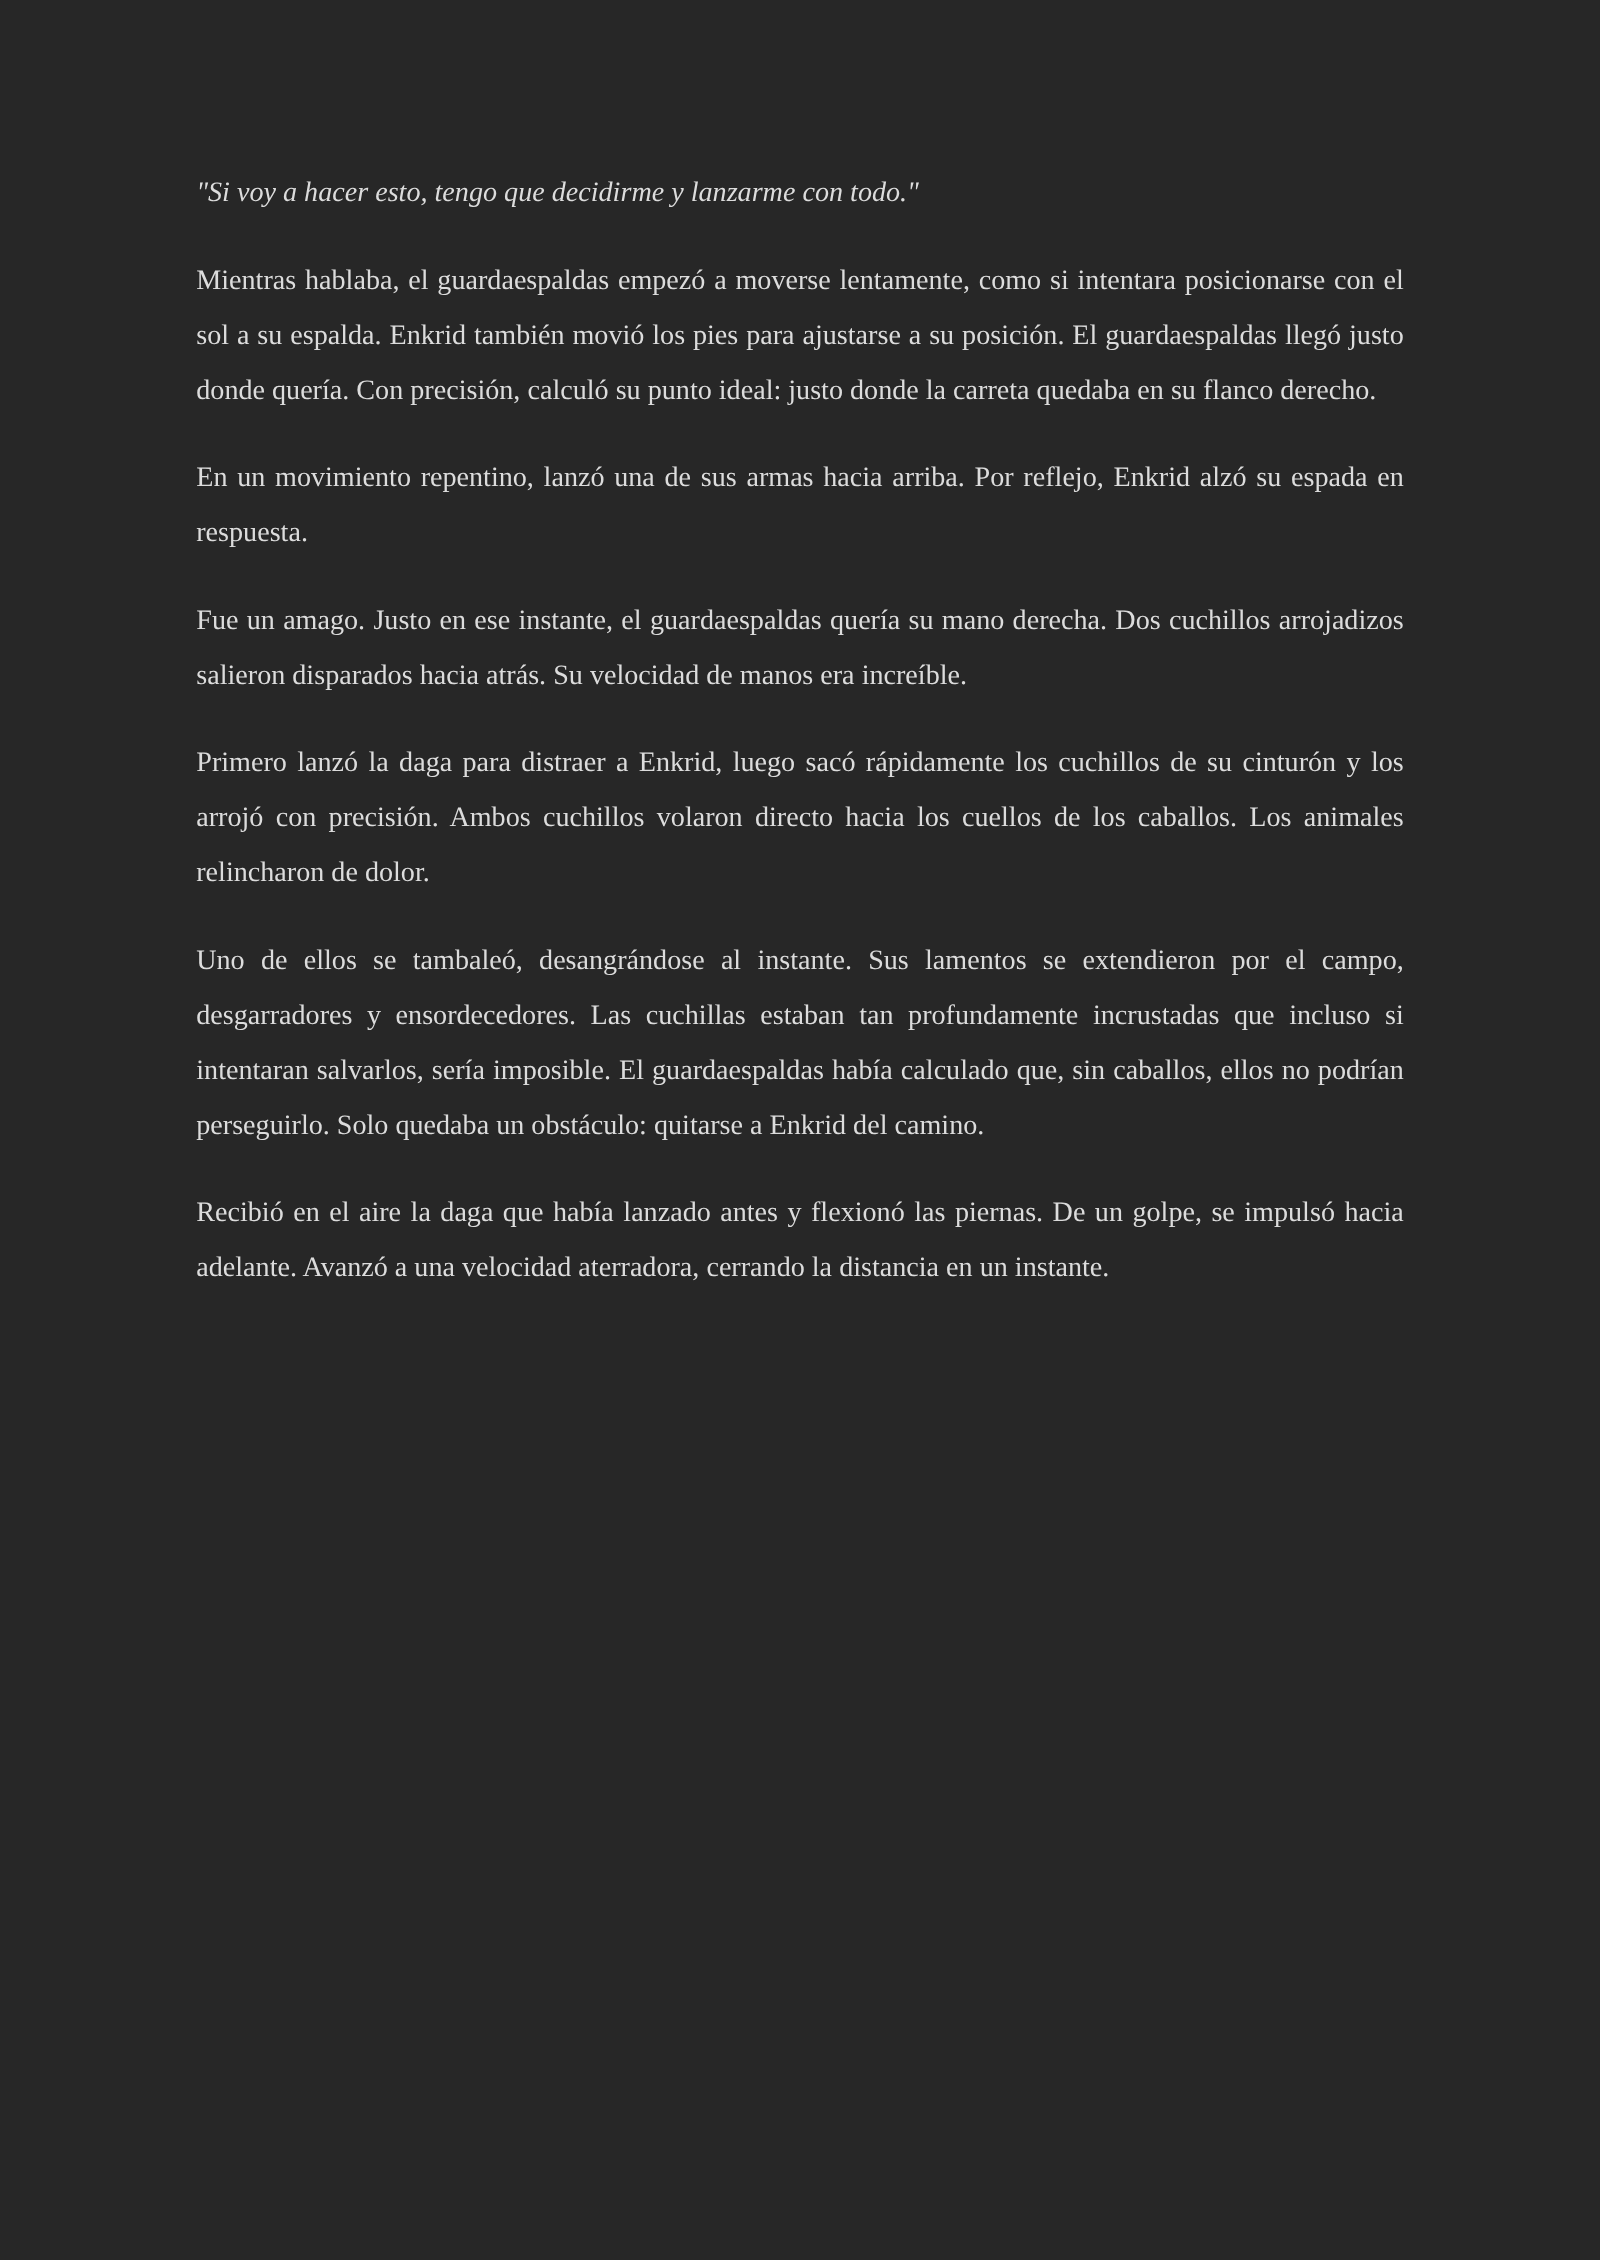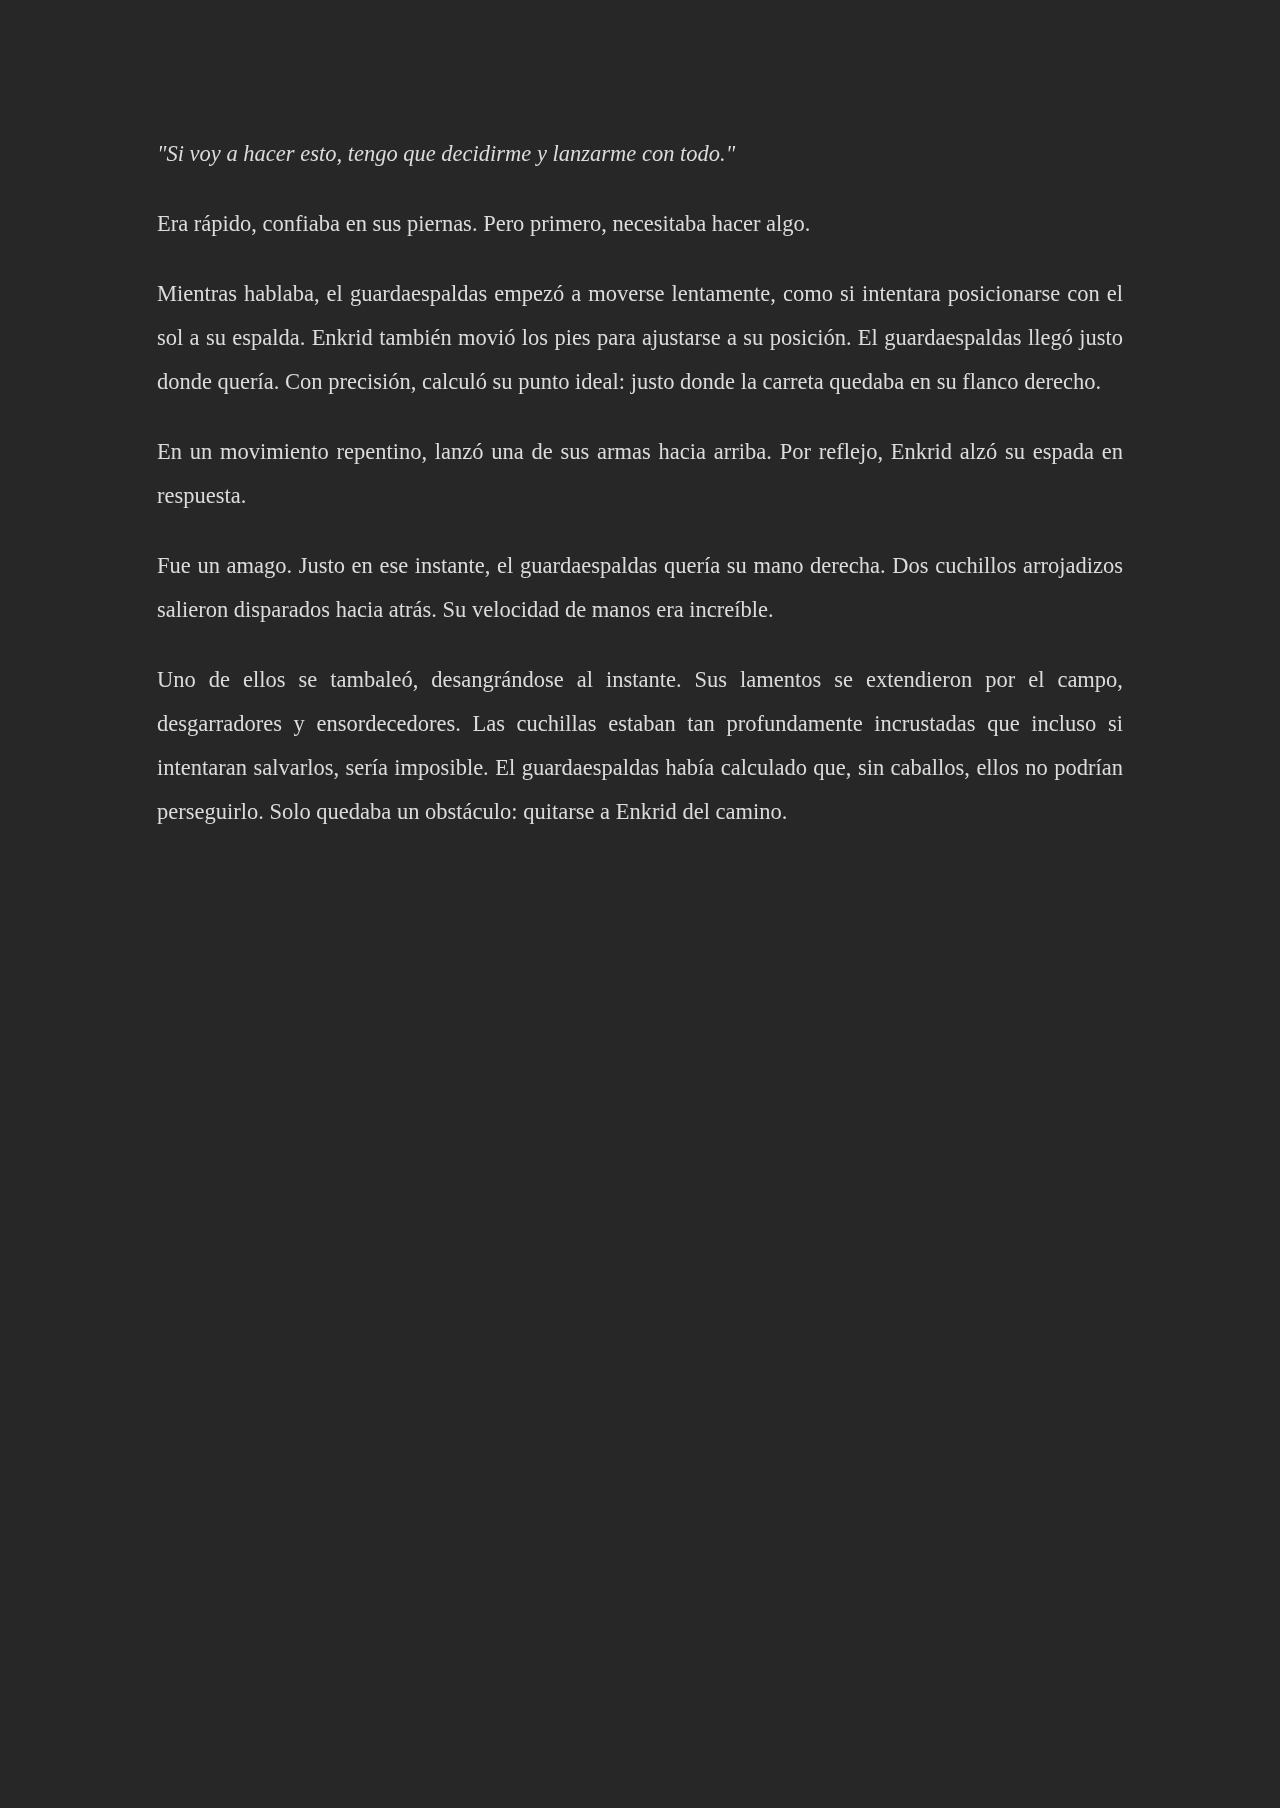--- a/index.html
+++ b/index.html
@@ -30,18 +30,19 @@
   .para.italic {
     font-style: italic;
     text-align: left;
   }
 </style>
 </head>
 <body>
 
 <main class="page">
   <p class="para italic">"Si voy a hacer esto, tengo que decidirme y lanzarme con todo."</p>
-  <p class="para">Era rápido, confiaba en sus piernas. Pero primero, necesitaba hacer algo.</p>
   <p class="para">Mientras hablaba, el guardaespaldas empezó a moverse lentamente, como si intentara posicionarse con el sol a su espalda. Enkrid también movió los pies para ajustarse a su posición. El guardaespaldas llegó justo donde quería. Con precisión, calculó su punto ideal: justo donde la carreta quedaba en su flanco derecho.</p>
   <p class="para">En un movimiento repentino, lanzó una de sus armas hacia arriba. Por reflejo, Enkrid alzó su espada en respuesta.</p>
   <p class="para">Fue un amago. Justo en ese instante, el guardaespaldas quería su mano derecha. Dos cuchillos arrojadizos salieron disparados hacia atrás. Su velocidad de manos era increíble.</p>
+  <p class="para">Primero lanzó la daga para distraer a Enkrid, luego sacó rápidamente los cuchillos de su cinturón y los arrojó con precisión. Ambos cuchillos volaron directo hacia los cuellos de los caballos. Los animales relincharon de dolor.</p>
   <p class="para">Uno de ellos se tambaleó, desangrándose al instante. Sus lamentos se extendieron por el campo, desgarradores y ensordecedores. Las cuchillas estaban tan profundamente incrustadas que incluso si intentaran salvarlos, sería imposible. El guardaespaldas había calculado que, sin caballos, ellos no podrían perseguirlo. Solo quedaba un obstáculo: quitarse a Enkrid del camino.</p>
+  <p class="para">Recibió en el aire la daga que había lanzado antes y flexionó las piernas. De un golpe, se impulsó hacia adelante. Avanzó a una velocidad aterradora, cerrando la distancia en un instante.</p>
 </main>
 
 </body></html>

